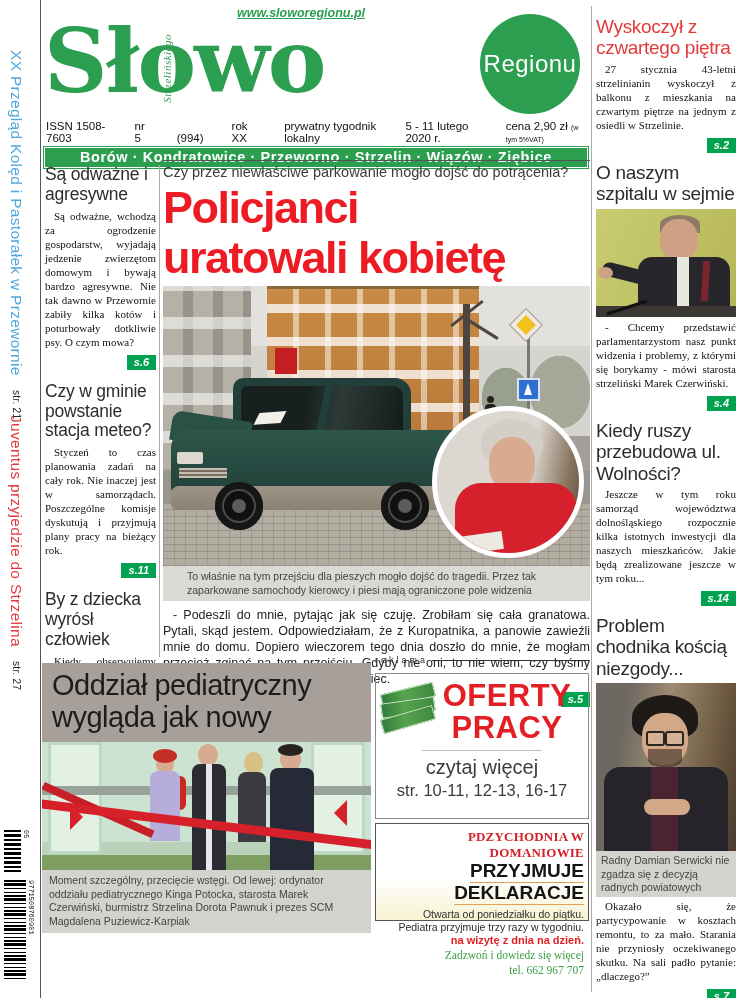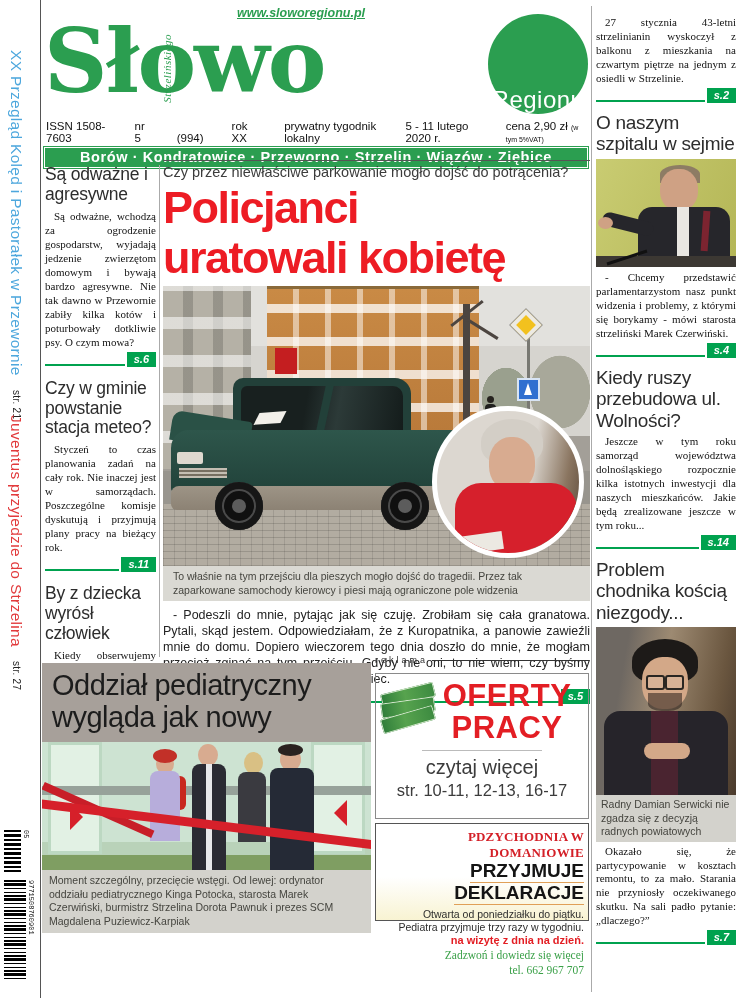--- a/index.html
+++ b/index.html
@@ -25,31 +25,31 @@
   .bcnum{writing-mode:vertical-rl;font-family:"Liberation Mono",monospace;font-size:7px;color:#111;margin-left:1px;}
 
   
   .mainarea{position:absolute;left:42px;top:0;width:548px;height:998px;}
 
   header{position:absolute;top:6px;left:2px;width:544px;}
   .url{text-align:center;color:var(--green);font-weight:bold;font-style:italic;font-size:12.5px;text-decoration:underline;margin-left:90px;margin-right:120px;}
   .mast-row{position:relative;height:96px;}
   .mast-title{position:relative;font-family:"DejaVu Serif","Liberation Serif",serif;font-weight:bold;color:var(--green);font-size:88px;line-height:.95;letter-spacing:-2px;}
   .mast-sub{position:absolute;left:118px;top:14px;writing-mode:vertical-rl;transform:rotate(180deg);font-size:11px;font-style:italic;letter-spacing:.5px;color:var(--green);font-family:"Liberation Serif",serif;font-weight:normal;}
-  .mast-circle{position:absolute;right:0;top:-6px;width:100px;height:100px;border-radius:50%;background:var(--green);display:flex;align-items:flex-end;justify-content:center;}
+  .mast-circle{position:absolute;right:8px;top:-6px;width:100px;height:100px;border-radius:50%;background:var(--green);display:flex;align-items:center;justify-content:center;}
   .mast-circle span{color:#fff;font-size:24px;letter-spacing:.5px;}
   .infoline{display:flex;justify-content:space-between;align-items:flex-end;font-family:Liberation Sans, sans-serif;font-size:11.5px;color:#111;margin-top:4px;padding:0 2px;gap:28px;}
   .pnote{font-size:7px;font-style:normal;}
   .infoline i{font-style:normal;}
   .townsbar{margin-top:3px;background:var(--green);box-shadow:inset 0 0 0 1px #fff,0 0 0 1px var(--green);color:#fff;font-weight:bold;font-size:14.5px;letter-spacing:.6px;text-align:center;padding:2px 0 3px;}
 
   
   .t-title{font-size:17.5px;line-height:1.14;color:#2d2d2d;letter-spacing:-.2px;margin-bottom:5px;}
   .t-body{font-family:"Liberation Serif",serif;font-size:11px;line-height:1.27;text-align:justify;color:#111;text-indent:9px;}
-  .pgrow{display:flex;align-items:flex-end;margin-top:2px;}
+  .pgrow{display:flex;align-items:flex-end;margin-top:2px;flex-direction:column;}
   .pgrow .rule{flex:1;border-bottom:2px solid var(--badge);margin-bottom:1px;}
   .badge{background:var(--badge);color:#fff;font-weight:bold;font-style:italic;font-size:11px;padding:1px 7px 2px;margin-left:2px;}
 
   .leftcol{position:absolute;top:165px;left:3px;width:111px;}
   .leftcol .art{margin-bottom:12px;}
   .colrule-1{position:absolute;top:165px;left:117px;width:0;height:492px;border-left:1px solid #aaa;}
 
   
   .centercol{position:absolute;top:160px;left:121px;width:427px;border-top:1px solid #555;padding-top:3px;}
   .kicker{font-size:14.5px;color:#3c3c3c;margin-bottom:3px;}
@@ -96,21 +96,21 @@
   .suv-light{position:absolute;left:6px;top:74px;width:26px;height:12px;background:#ded9cf;border-radius:2px;}
   .suv-grille{position:absolute;left:8px;top:90px;width:48px;height:10px;background:repeating-linear-gradient(0deg,#c4beb2 0 2px,#766e60 2px 4px);}
   .wheel{position:absolute;top:104px;width:48px;height:48px;border-radius:50%;background:#101010;box-shadow:inset 0 0 0 7px #161616,inset 0 0 0 9px #4a4a4a;}
   .wheel:after{content:"";position:absolute;left:17px;top:17px;width:14px;height:14px;border-radius:50%;background:#5c5c5c;}
   .w1{left:44px;} .w2{left:210px;}
   .inset{position:absolute;right:6px;bottom:8px;width:152px;height:152px;border-radius:50%;border:5px solid #fff;overflow:hidden;background:linear-gradient(100deg,#dcd7d0 0 62%,#8a7560 85%,#5c4a3a);}
   .inset .hair{position:absolute;left:44px;top:8px;width:62px;height:46px;border-radius:50% 50% 40% 40%;background:#d3cec6;}
   .inset .face{position:absolute;left:52px;top:26px;width:46px;height:54px;border-radius:46%;background:#d8ab90;}
   .inset .sweater{position:absolute;left:18px;top:72px;width:122px;height:78px;border-radius:26px 26px 0 0;background:#d6202c;}
   .inset .paper{position:absolute;left:6px;bottom:0;width:60px;height:18px;background:#ece9e2;transform:rotate(-8deg);}
-  .cap{background:#dad9d3;color:#45453f;font-size:10.5px;line-height:1.3;padding:4px 10px;}
+  .cap{background:#dad9d3;color:#45453f;font-size:10.5px;line-height:1.3;padding:4px 24px;}
   .lead{font-size:12.5px;line-height:1.28;text-align:justify;color:#222;margin-top:6px;text-indent:10px;}
 
   
   .pediatric{position:absolute;top:663px;left:0;width:329px;}
   .ped-title{background:#a7a09a;color:#1c1c1c;font-size:29px;line-height:1.12;letter-spacing:-.5px;padding:6px 10px 8px;}
   .photo-ped{position:relative;width:329px;height:128px;overflow:hidden;background:linear-gradient(#cde3d2 0 78%,#b9d2b9 78% 88%,#7f9e62 88%);}
   .ped-rail{position:absolute;left:0;top:44px;width:100%;height:9px;background:#97a29a;}
   .ped-door{position:absolute;top:0;width:54px;height:112px;background:#e2f1e4;border:3px solid #bcd8c2;}
   .pd1{left:6px;} .pd2{right:6px;}
   .fig{position:absolute;}
@@ -376,20 +376,21 @@
           <div>tel. 662 967 707</div>
         </div>
       </div>
     </section>
   </div>
 
   <div class="rightrule"></div>
   <aside class="rightcol">
 
     <div class="art">
+      <div class="r-title red">Wyskoczył z czwartego piętra</div>
       <div class="t-body">27 stycznia 43-letni strzelinianin wyskoczył z balkonu z mieszkania na czwartym piętrze na jednym z osiedli w Strzelinie.</div>
       <div class="pgrow">
           <div class="rule"></div>
           <span class="badge">s.2</span>
         </div>
     </div>
 
     <div class="art">
       <div class="r-title">O naszym szpitalu w sejmie</div>
       <div class="photo-sejm">

